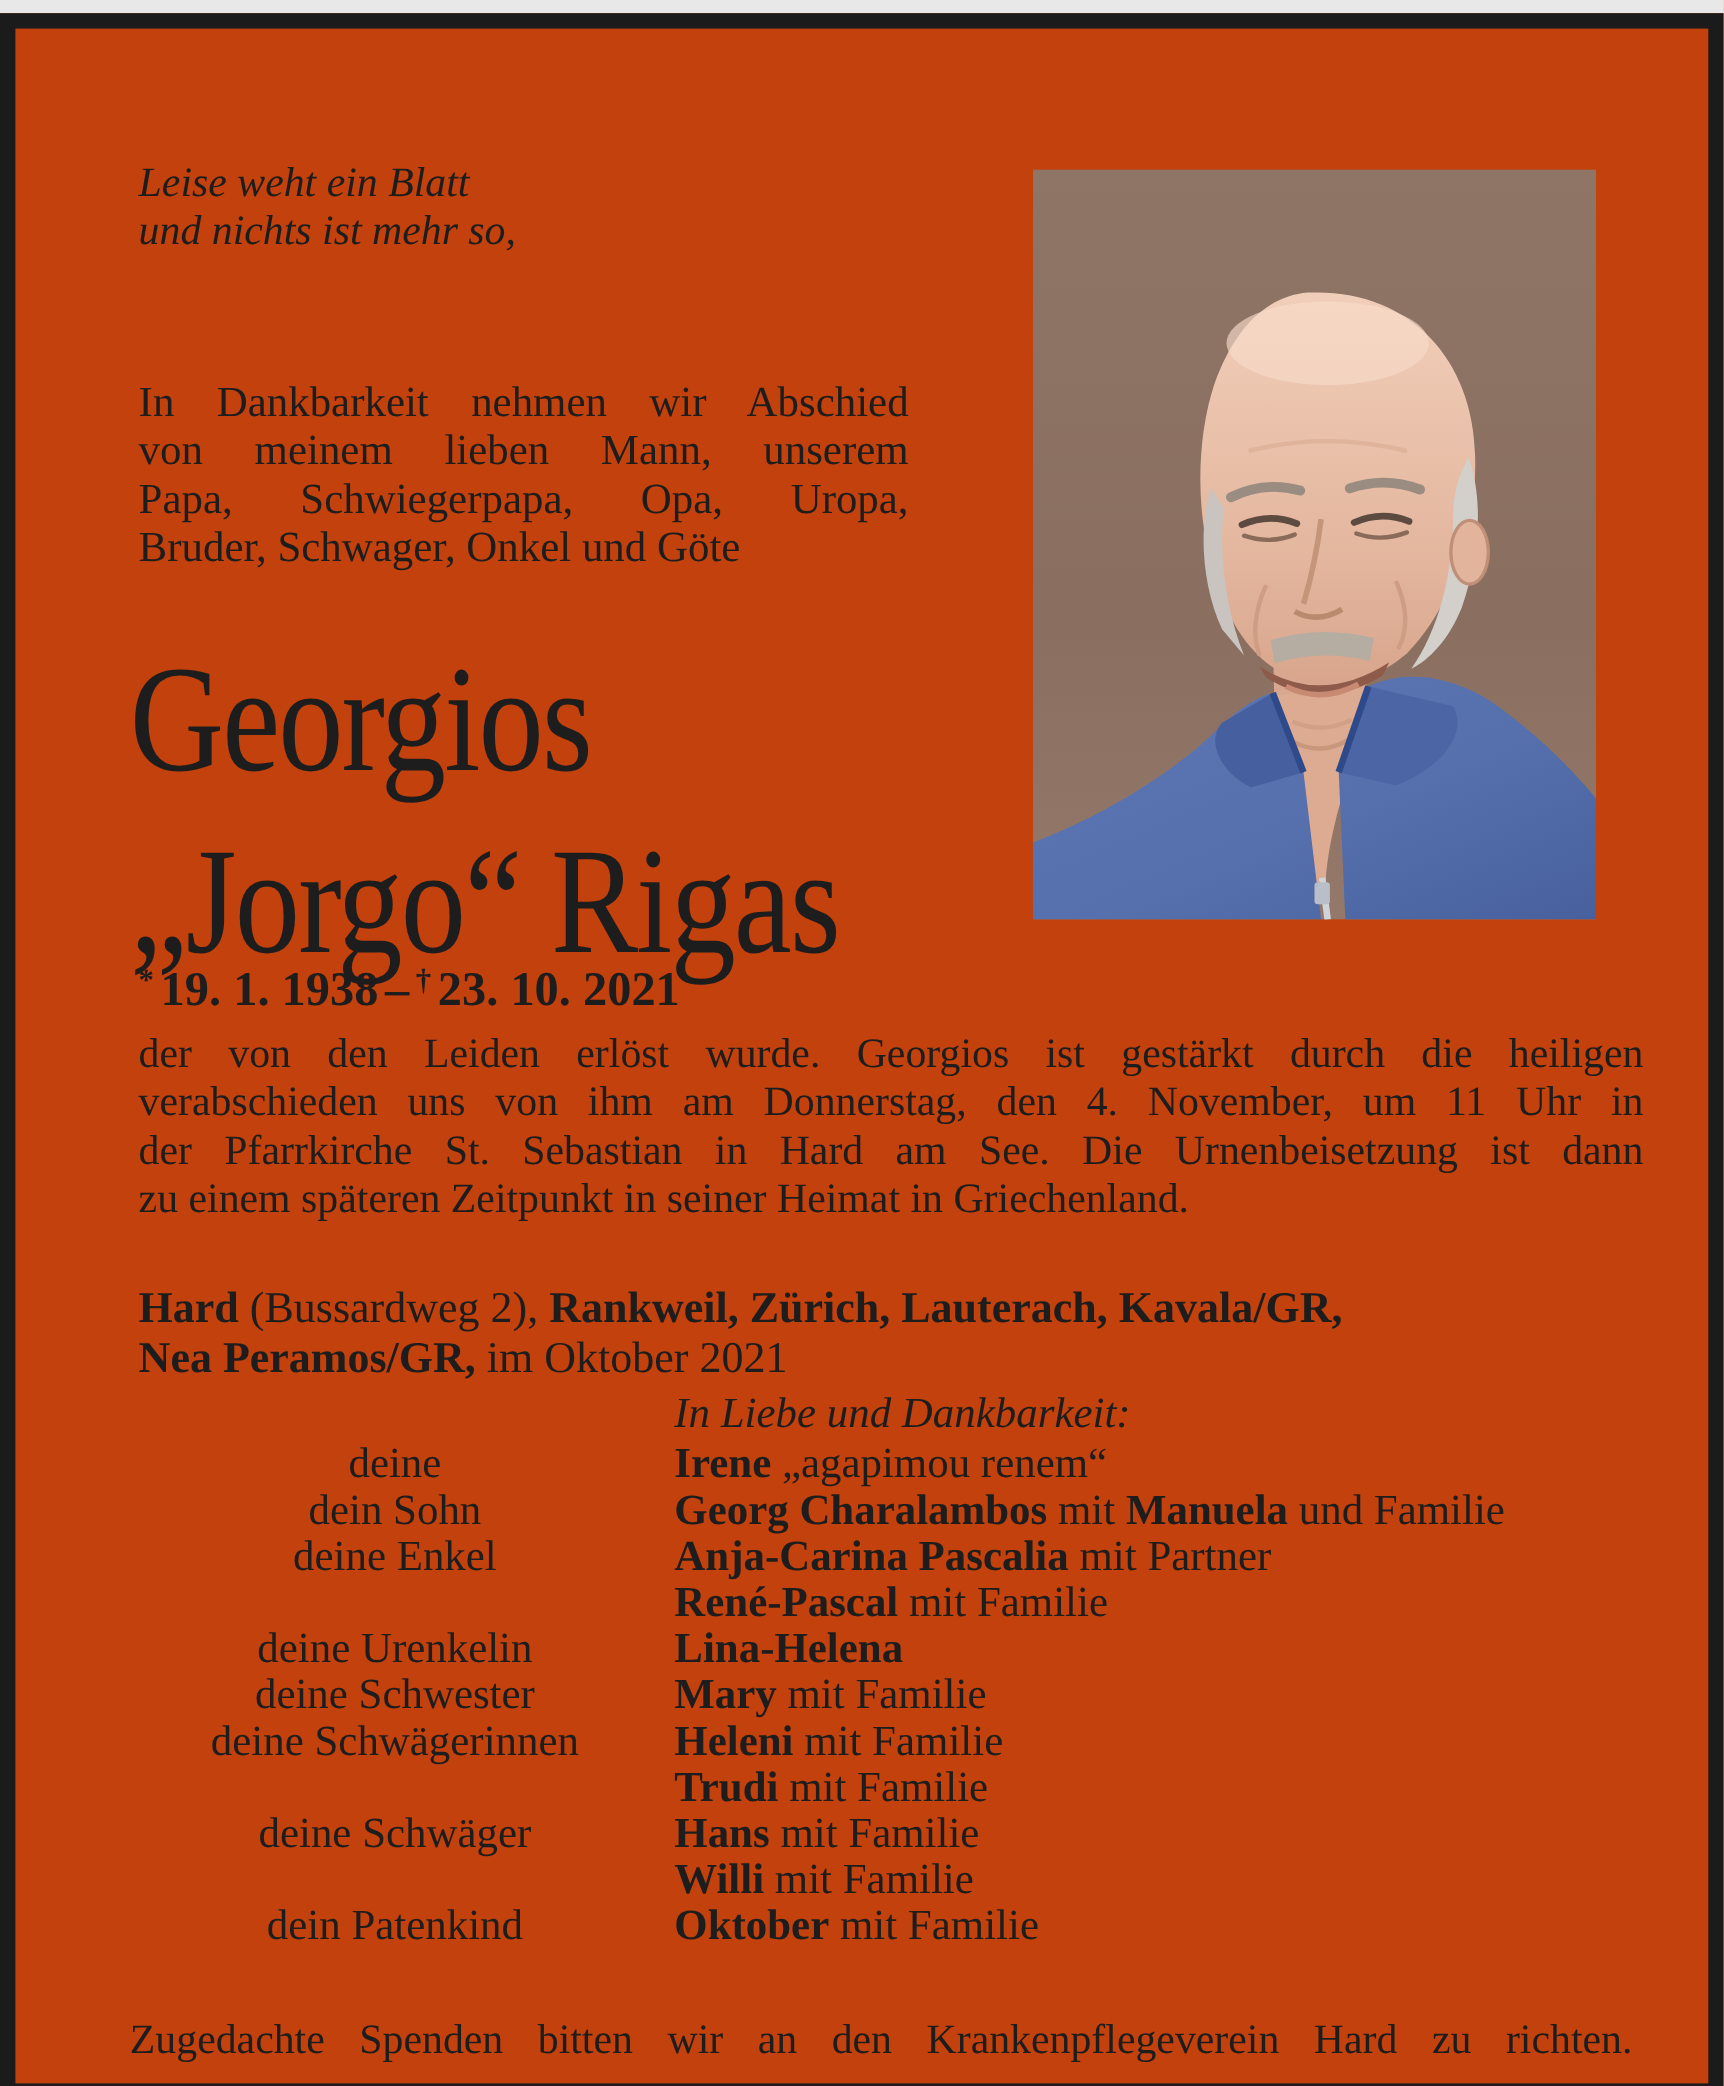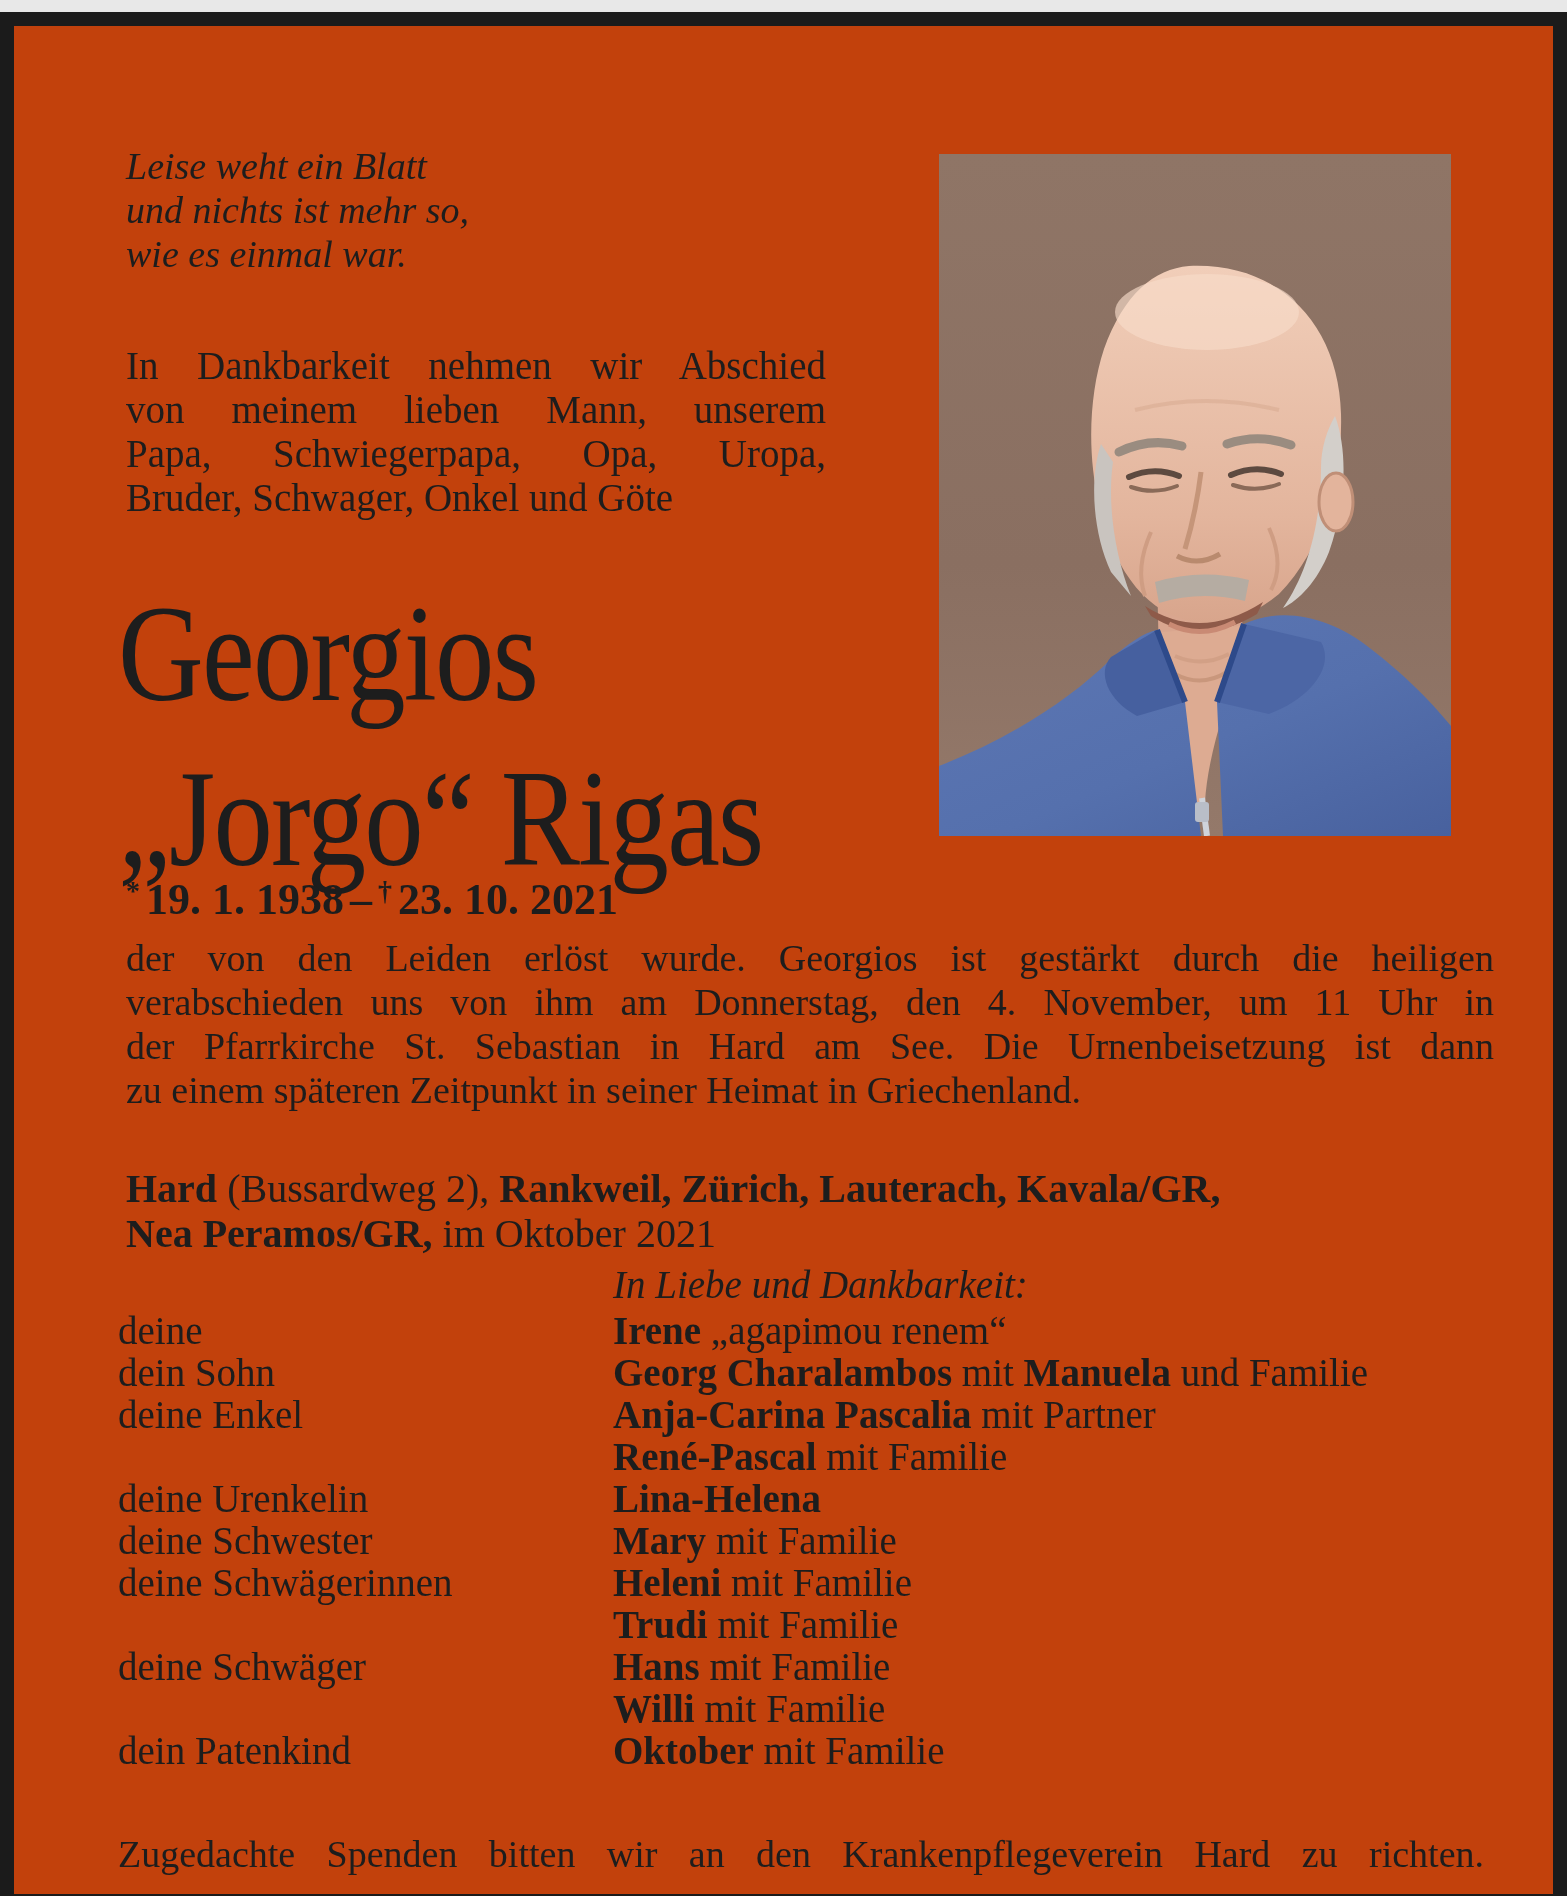--- a/index.html
+++ b/index.html
@@ -29,38 +29,37 @@
   .dates .dash{margin:0 6px;}
   
   .obituary{left:112px;top:910px;width:1368px;font-size:38px;line-height:44px;}
   
   .cities{left:112px;top:1140px;font-size:40px;line-height:45px;white-space:nowrap;}
   .cities b, .fam-names b{font-weight:bold;}
   
   .liebe-title{left:599px;top:1236px;font-size:39px;font-style:italic;}
   .fam-list{left:104px;top:1284px;width:1376px;font-size:39px;}
   .fam-row{display:flex;height:42px;line-height:42px;}
-  .fam-role{width:482px;text-align:left;flex:0 0 482px;}
+  .fam-role{width:482px;text-align:center;flex:0 0 482px;}
   .fam-names{margin-left:13px;white-space:nowrap;}
   
   .donation{left:104px;top:1806px;width:1366px;font-size:38px;
             text-align:justify;text-align-last:justify;}
   
   .photo{left:925px;top:128px;width:512px;height:682px;}
   .photo svg{display:block;width:100%;height:100%;}
 </style>
 </head>
 <body>
 
 <div class="page">
 
   <div class="abs poem">
     <div>Leise weht ein Blatt</div>
     <div>und nichts ist mehr so,</div>
-    <div>wie es einmal war.</div>
   </div>
 
   <div class="abs intro">
     <div class="jline">In Dankbarkeit nehmen wir Abschied</div>
     <div class="jline">von meinem lieben Mann, unserem</div>
     <div class="jline">Papa, Schwiegerpapa, Opa, Uropa,</div>
     <div>Bruder, Schwager, Onkel und Göte</div>
   </div>
 
   <div class="abs photo">

